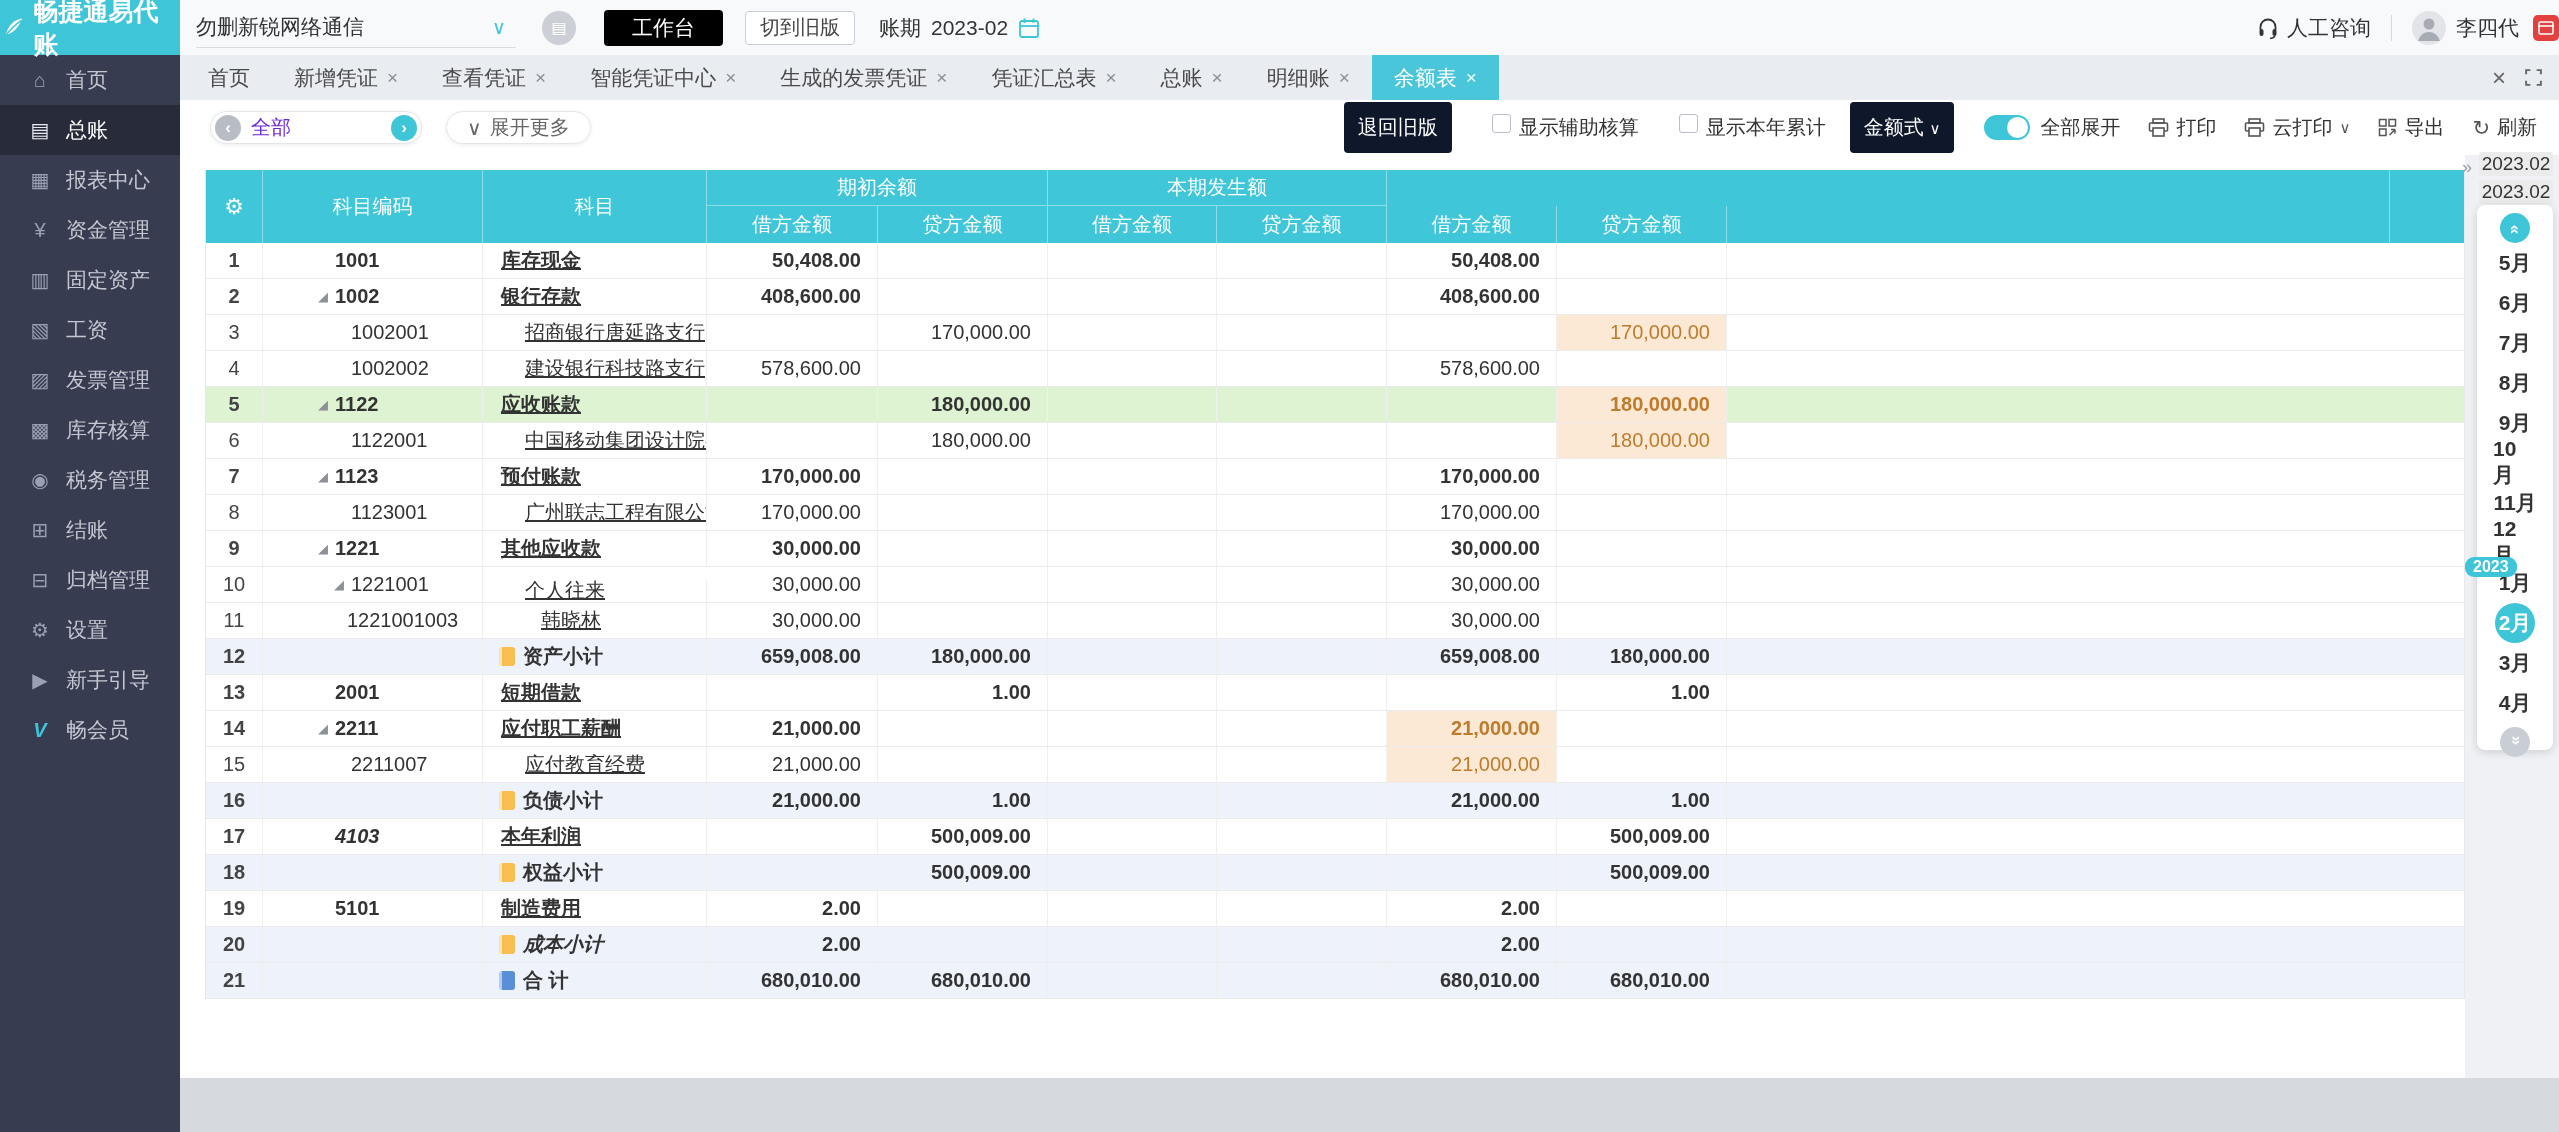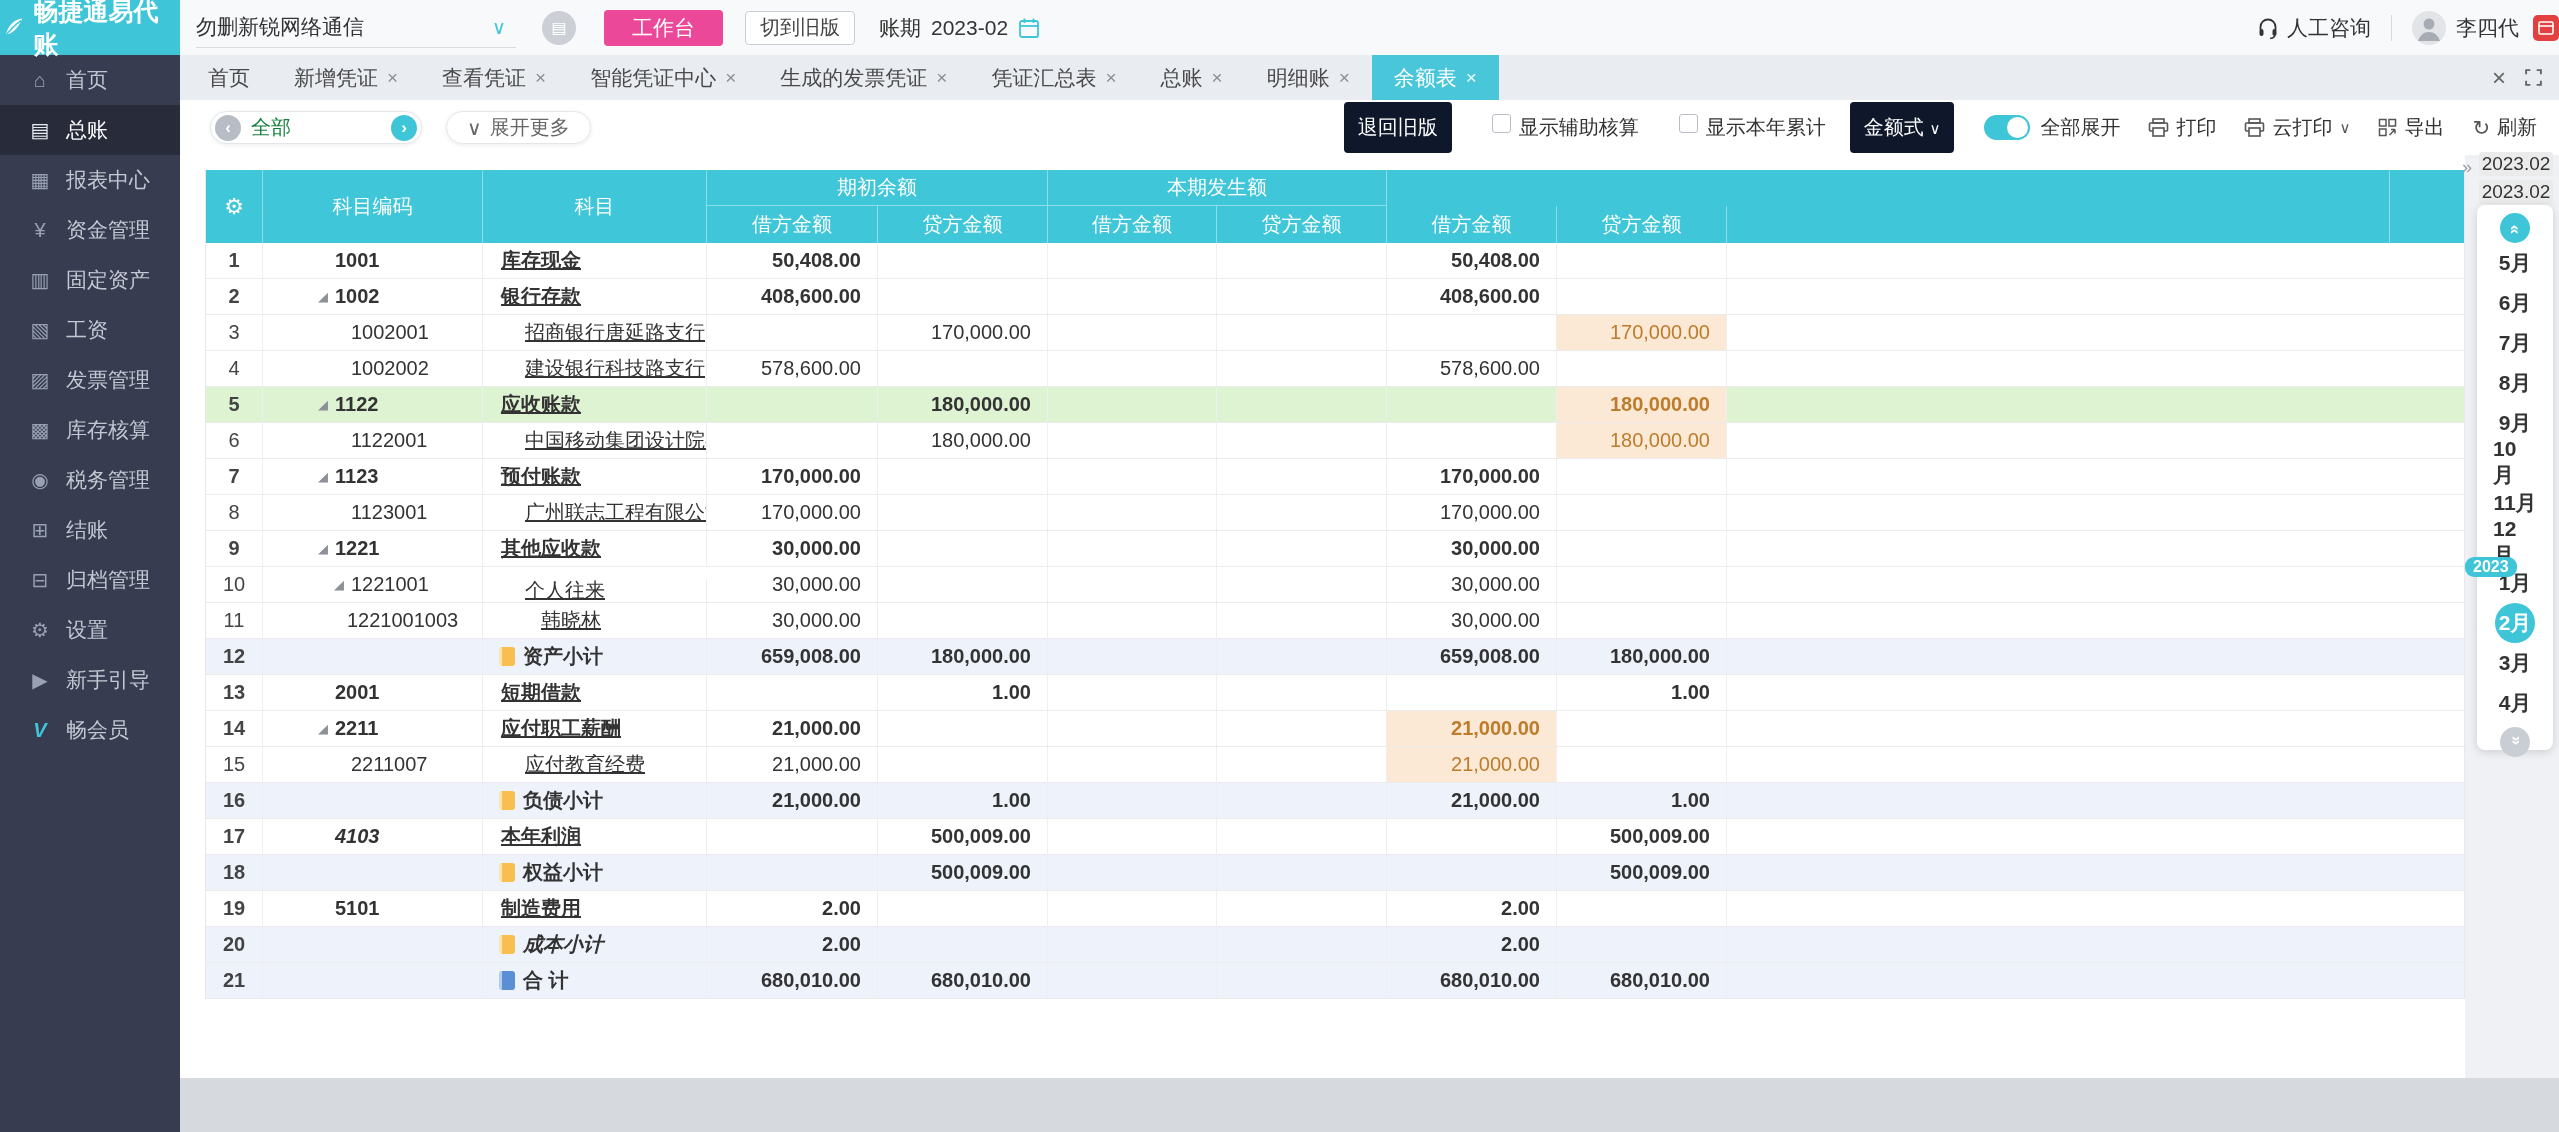--- a/index.html
+++ b/index.html
@@ -10,21 +10,21 @@
   #topbar { position:absolute; left:0; top:0; width:2559px; height:55px; background:#f7f9fb;
     display:flex; align-items:center; z-index:30; }
   #logo { width:180px; height:55px; background:#3ec5d8; color:#fff; display:flex;
     align-items:center; justify-content:center; gap:8px; font-size:25px; font-weight:bold; flex:0 0 auto;}
   #company-wrap { margin-left:16px; width:320px; height:40px; border-bottom:1px solid #d9dde3;
     display:flex; align-items:center; justify-content:space-between; cursor:pointer; }
   #company-wrap .txt { font-size:21px; color:#333; }
   #company-wrap .chev { color:#3ec5d8; font-size:19px; margin-right:10px; }
   .circle-icon { width:34px; height:34px; border-radius:50%; background:#ccd0d6; color:#fff;
     display:flex; align-items:center; justify-content:center; font-size:16px; margin-left:26px; cursor:pointer;}
-  .btn-teal { height:36px; background:#ec4899; color:#fff; border:none; border-radius:4px;
+  .btn-teal { height:36px; background:#000000; color:#fff; border:none; border-radius:4px;
     font-size:21px; padding:0 28px; margin-left:28px; cursor:pointer; }
   .btn-ghost { height:34px; background:#fff; color:#444; border:1px solid #c9ced6; border-radius:4px;
     font-size:20px; padding:0 14px; margin-left:22px; cursor:pointer; }
   #period { display:flex; align-items:center; gap:10px; margin-left:24px; font-size:21px; color:#333; }
   #topbar-right { margin-left:auto; display:flex; align-items:center; gap:14px; }
   #support { display:flex; align-items:center; gap:8px; font-size:21px; color:#333; cursor:pointer; }
   #topbar-right .vsep { width:1px; height:26px; background:#d4d8de; margin:0 6px; }
   #user { display:flex; align-items:center; gap:10px; font-size:21px; color:#333; cursor:pointer; }
   #notif { width:26px; height:26px; background:#e34040; border-radius:5px; display:flex;
     align-items:center; justify-content:center; cursor:pointer; }
@@ -56,21 +56,21 @@
 
   
   #toolbar { position:absolute; left:180px; top:100px; width:2379px; height:55px; background:#fff;
     display:flex; align-items:center; z-index:5; }
   #filter-pill { margin-left:30px; width:212px; height:33px; border:1px solid #e3e7ec; border-radius:17px;
     background:#fff; box-shadow:0 1px 4px rgba(0,0,0,.08); display:flex; align-items:center; padding:0 4px; cursor:pointer;}
   #filter-pill .cir { width:26px; height:26px; border-radius:50%; color:#fff; font-size:17px; font-weight:bold;
     display:flex; align-items:center; justify-content:center; }
   #filter-pill .cir.l { background:#b7bcc5; }
   #filter-pill .cir.r { background:#3ec5d8; margin-left:auto; }
-  #filter-pill .val { margin-left:10px; font-size:20px; color:#15803d; }
+  #filter-pill .val { margin-left:10px; font-size:20px; color:#6d28d9; }
   #expand-more { margin-left:24px; height:33px; border:1px solid #e3e7ec; border-radius:17px; background:#fff;
     box-shadow:0 1px 4px rgba(0,0,0,.08); display:flex; align-items:center; gap:8px; padding:0 20px;
     font-size:20px; color:#666; cursor:pointer; }
   #toolbar-right { margin-left:auto; display:flex; align-items:center; padding-right:22px; }
   .btn-green { height:51px; background:#0f172a; color:#fff; border:none; border-radius:4px;
     font-size:20px; padding:0 14px; cursor:pointer; }
   .cb-group { display:flex; align-items:flex-start; gap:8px; margin-left:40px; font-size:20px; color:#333; cursor:pointer;}
   .cb { width:19px; height:19px; background:#fff; border:1px solid #b9bec6; border-radius:3px; }
   #amount-style { margin-left:24px; }
   #toggle-wrap { display:flex; align-items:center; gap:10px; margin-left:30px; font-size:20px; color:#333; }

